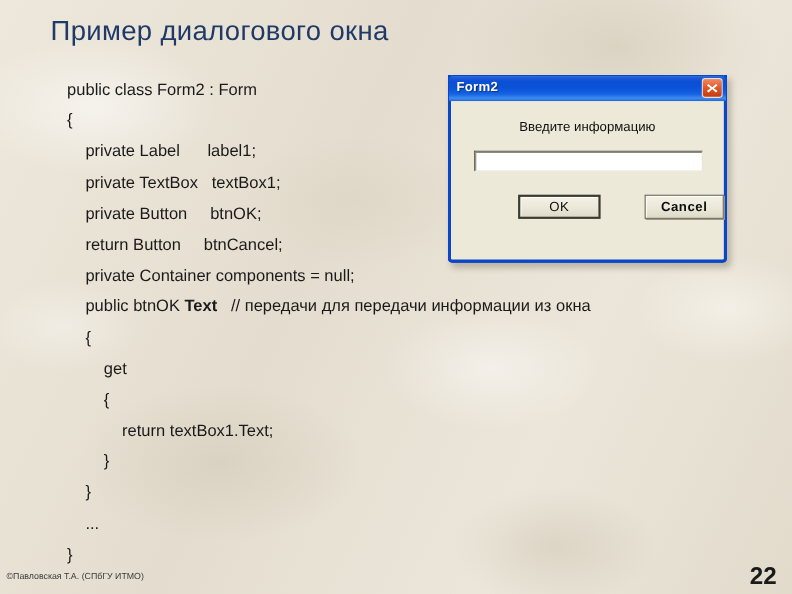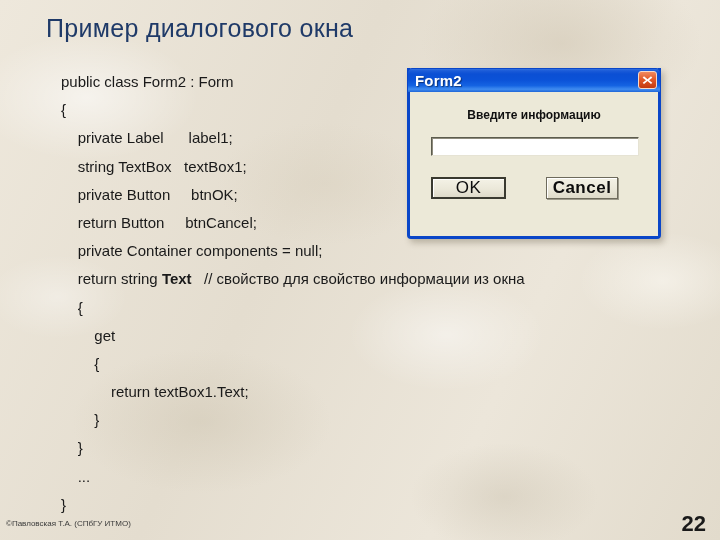--- a/index.html
+++ b/index.html
@@ -81,21 +81,21 @@
                 #2f6fe0 0%, #1b5bd8 8%, #0b4fd4 22%,
                 #0b52d8 48%, #1463e2 72%, #3f8cf0 88%, #1f66d8 100%);
     border: 1px solid #0a46c8;
     border-bottom: none;
     box-sizing: border-box;
   }
   #dialog-title-text {
     position: absolute;
     left: 7px;
     top: 3px;
-    font-size: 15px;
+    font-size: 12px;
     font-weight: bold;
     color: #ffffff;
     text-shadow: 1px 1px 1px rgba(0,0,0,0.45);
     letter-spacing: 0.2px;
   }
   #dialog-close-button {
     position: absolute;
     right: 3px;
     top: 2px;
     width: 19px;
@@ -116,47 +116,47 @@
     height: 144px;
   }
   #dialog-prompt-label {
     position: absolute;
     left: 0;
     right: 0;
     top: 16px;
     text-align: center;
     font-size: 12px;
     color: #101010;
-    font-weight: bold;
   }
   #dialog-textbox {
     position: absolute;
     left: 21px;
     top: 45px;
     width: 208px;
     height: 19px;
     box-sizing: border-box;
     background: #ffffff;
     border: 1px solid #5c5c4e;
     border-right-color: #e6e3d4;
     border-bottom-color: #e6e3d4;
     box-shadow: inset 1px 1px 0 #8e8b7c;
   }
   .dialog-button {
     position: absolute;
     top: 85px;
     height: 22px;
     box-sizing: border-box;
     background: linear-gradient(to bottom, #f4f2e6 0%, #ebe8d9 55%, #dedac9 100%);
-    font-size: 17px;
+    font-size: 12px;
     color: #0d0d0d;
     display: flex;
     align-items: center;
     justify-content: center;
     letter-spacing: 0.5px;
+    margin-left: 40px;
   }
   #dialog-ok-button {
     left: 21px;
     width: 75px;
     border: 2px solid #3a3a30;
     box-shadow: inset 1px 1px 0 #ffffff;
   }
   #dialog-cancel-button {
     left: 136px;
     width: 72px;
@@ -187,25 +187,25 @@
 <body>
 
 <div id="slide">
 
   <div id="slide-title">Пример диалогового окна</div>
 
   <div id="code-block">
       <div class="code-line"><span>public class Form2 : Form</span></div>
       <div class="code-line"><span>{</span></div>
       <div class="code-line"><span>    private Label      label1;</span></div>
-      <div class="code-line"><span>    string TextBox   textBox1;</span></div>
+      <div class="code-line"><span>    private TextBox   textBox1;</span></div>
       <div class="code-line"><span>    private Button     btnOK;</span></div>
       <div class="code-line"><span>    return Button     btnCancel;</span></div>
       <div class="code-line"><span>    private Container components = null;</span></div>
-      <div class="code-line"><span>    return string </span><span class="bold">Text</span><span>   // свойство для свойство информации из окна</span></div>
+      <div class="code-line"><span>    public btnOK </span><span class="bold">Text</span><span>   // передачи для передачи информации из окна</span></div>
       <div class="code-line"><span>    {</span></div>
       <div class="code-line"><span>        get</span></div>
       <div class="code-line"><span>        {</span></div>
       <div class="code-line"><span>            return textBox1.Text;</span></div>
       <div class="code-line"><span>        }</span></div>
       <div class="code-line"><span>    }</span></div>
       <div class="code-line"><span>    ...</span></div>
       <div class="code-line"><span>}</span></div>
     </div>
 

